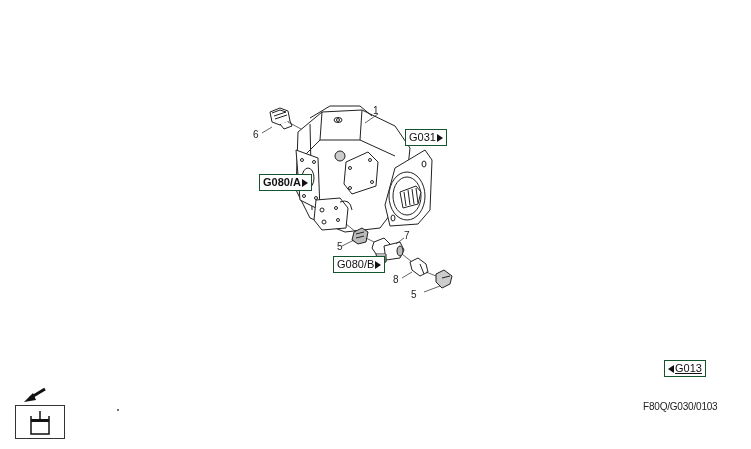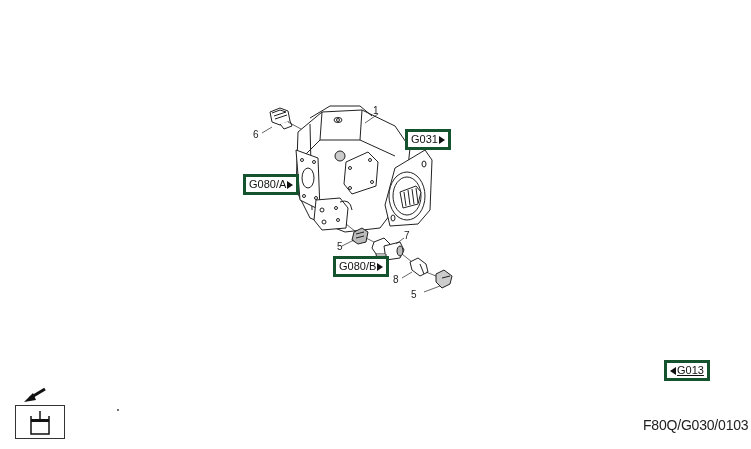--- a/index.html
+++ b/index.html
@@ -1,22 +1,22 @@
 <!DOCTYPE html>
 <html><head>
   <meta charset="utf-8">
   <style>
     html, body { margin: 0; padding: 0; background: #ffffff; }
     body { width: 751px; height: 449px; position: relative; overflow: hidden; font-family: "Liberation Sans", sans-serif; color: #111; }
     .abs { position: absolute; }
     .callout { font-size: 10px; color: #222; line-height: 1; }
-    .ref-box { border: 3px solid #14532d; background: #fff; font-size: 11px; padding: 1px 3px; line-height: 13px; white-space: nowrap; cursor: pointer; }
+    .ref-box { border: 1px solid #14532d; background: #fff; font-size: 11px; padding: 1px 3px; line-height: 13px; white-space: nowrap; cursor: pointer; }
     .tri-r::after { content: ""; display: inline-block; width: 0; height: 0; border-top: 4px solid transparent; border-bottom: 4px solid transparent; border-left: 6px solid #111; margin-left: 1px; vertical-align: -1px; }
     .tri-l::before { content: ""; display: inline-block; width: 0; height: 0; border-top: 4px solid transparent; border-bottom: 4px solid transparent; border-right: 6px solid #111; margin-right: 1px; vertical-align: -1px; }
-    .doc-code { font-size: 14px; color: #222; letter-spacing: -0.2px; margin-top: 16px; }
+    .doc-code { font-size: 10px; color: #222; letter-spacing: -0.2px; }
     svg { position: absolute; left: 0; top: 0; }
   </style>
 </head>
 <body>
 
 <svg width="751" height="449" viewBox="0 0 751 449" fill="none" stroke="#222" stroke-width="1">
 
   <g>
     <path d="M270 112 l10 -4 l8 3 l2 10 l-10 4 l-8 -3 z" fill="#fff"></path>
     <path d="M272 113 l8 -3 l6 2"></path>
@@ -111,21 +111,21 @@
 </svg>
 
 <span class="abs callout" style="left:373px;top:106px;">1</span>
 <span class="abs callout" style="left:253px;top:130px;">6</span>
 <span class="abs callout" style="left:337px;top:242px;">5</span>
 <span class="abs callout" style="left:404px;top:231px;">7</span>
 <span class="abs callout" style="left:393px;top:275px;">8</span>
 <span class="abs callout" style="left:411px;top:290px;">5</span>
 
 <div class="abs ref-box tri-r" style="left:405px;top:129px;"><span>G031</span></div>
-<div class="abs ref-box tri-r" style="left:243px;top:174px;"><span>G080/A</span></div>
+<div class="abs ref-box tri-r" style="left:259px;top:174px;font-weight:bold;"><span>G080/A</span></div>
 <div class="abs ref-box tri-r" style="left:333px;top:256px;"><span>G080/B</span></div>
 <div class="abs ref-box tri-l" style="left:664px;top:360px;text-decoration:underline;"><span>G013</span></div>
 
 <span class="abs doc-code" style="left:643px;top:401px;">F80Q/G030/0103</span>
 
 <svg width="751" height="449" viewBox="0 0 751 449" style="pointer-events:none;">
   <line x1="45" y1="389" x2="30" y2="398" stroke="#111" stroke-width="3"></line>
   <polygon points="24,402 33,393 36,400" fill="#111"></polygon>
 </svg>
 <div class="abs" style="left:15px;top:405px;width:48px;height:32px;border:1px solid #333;background:#fff;">

